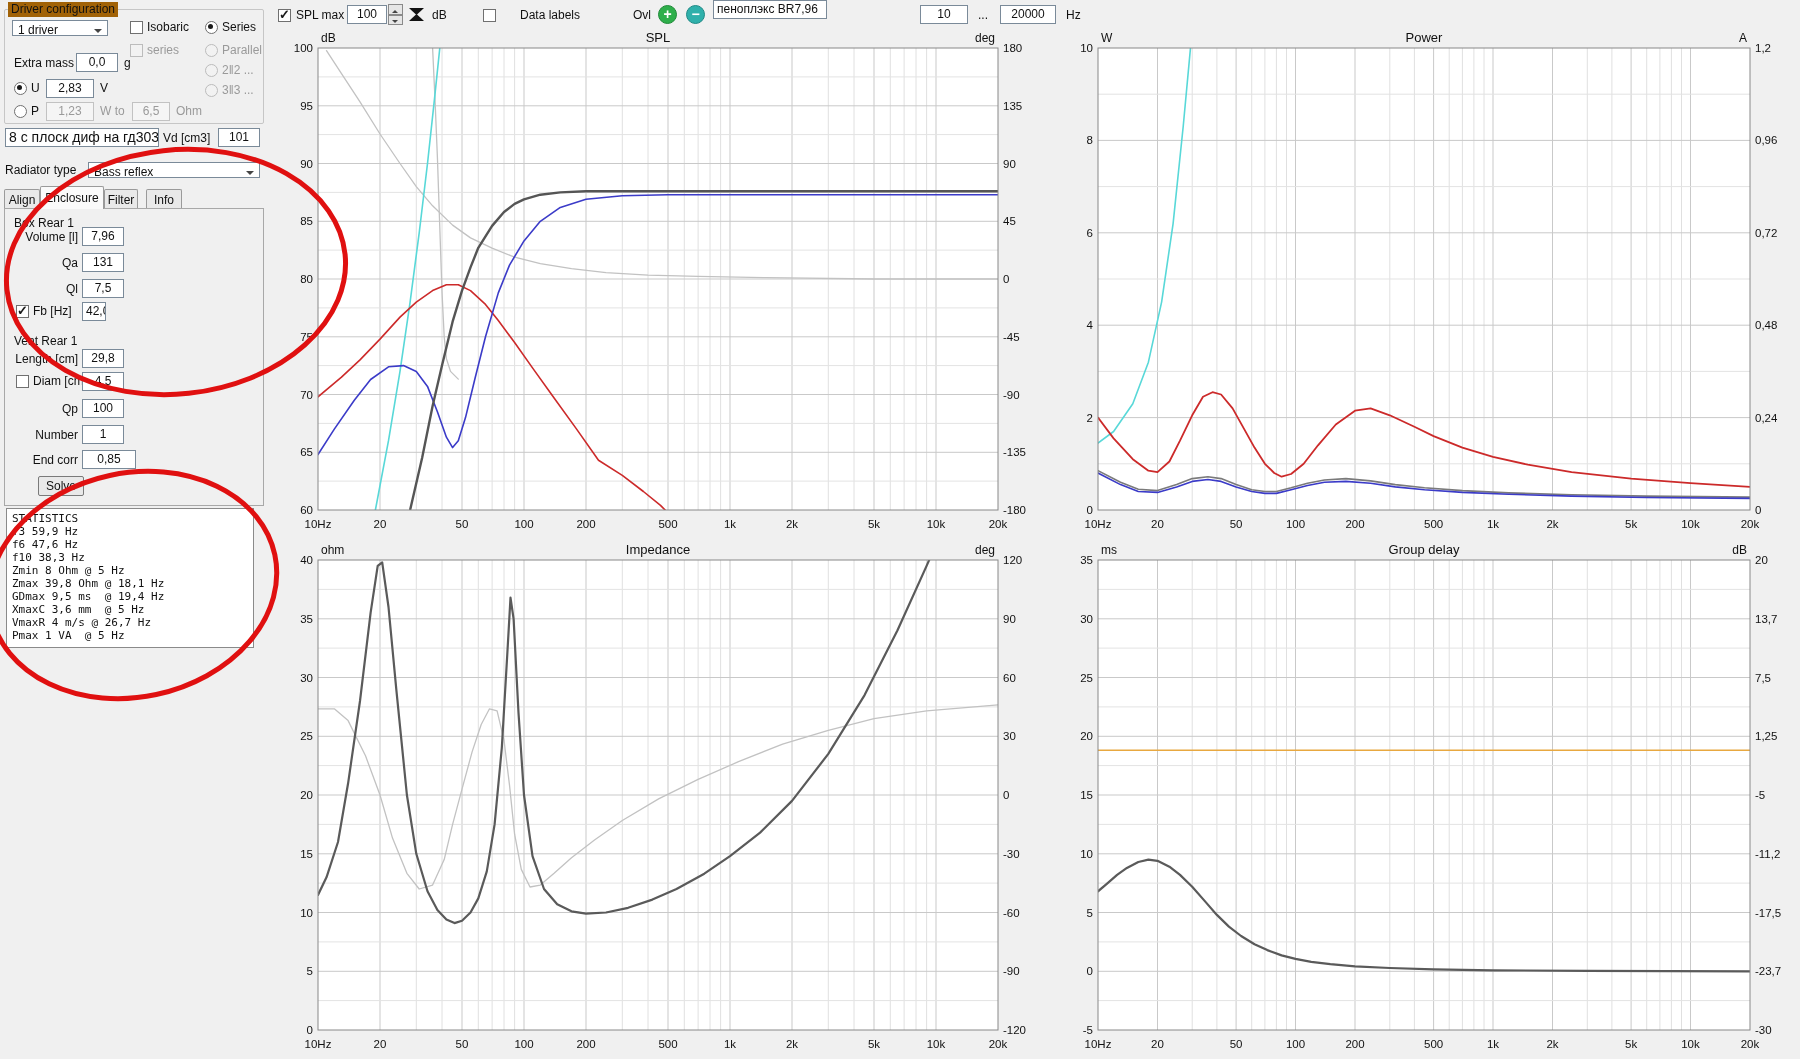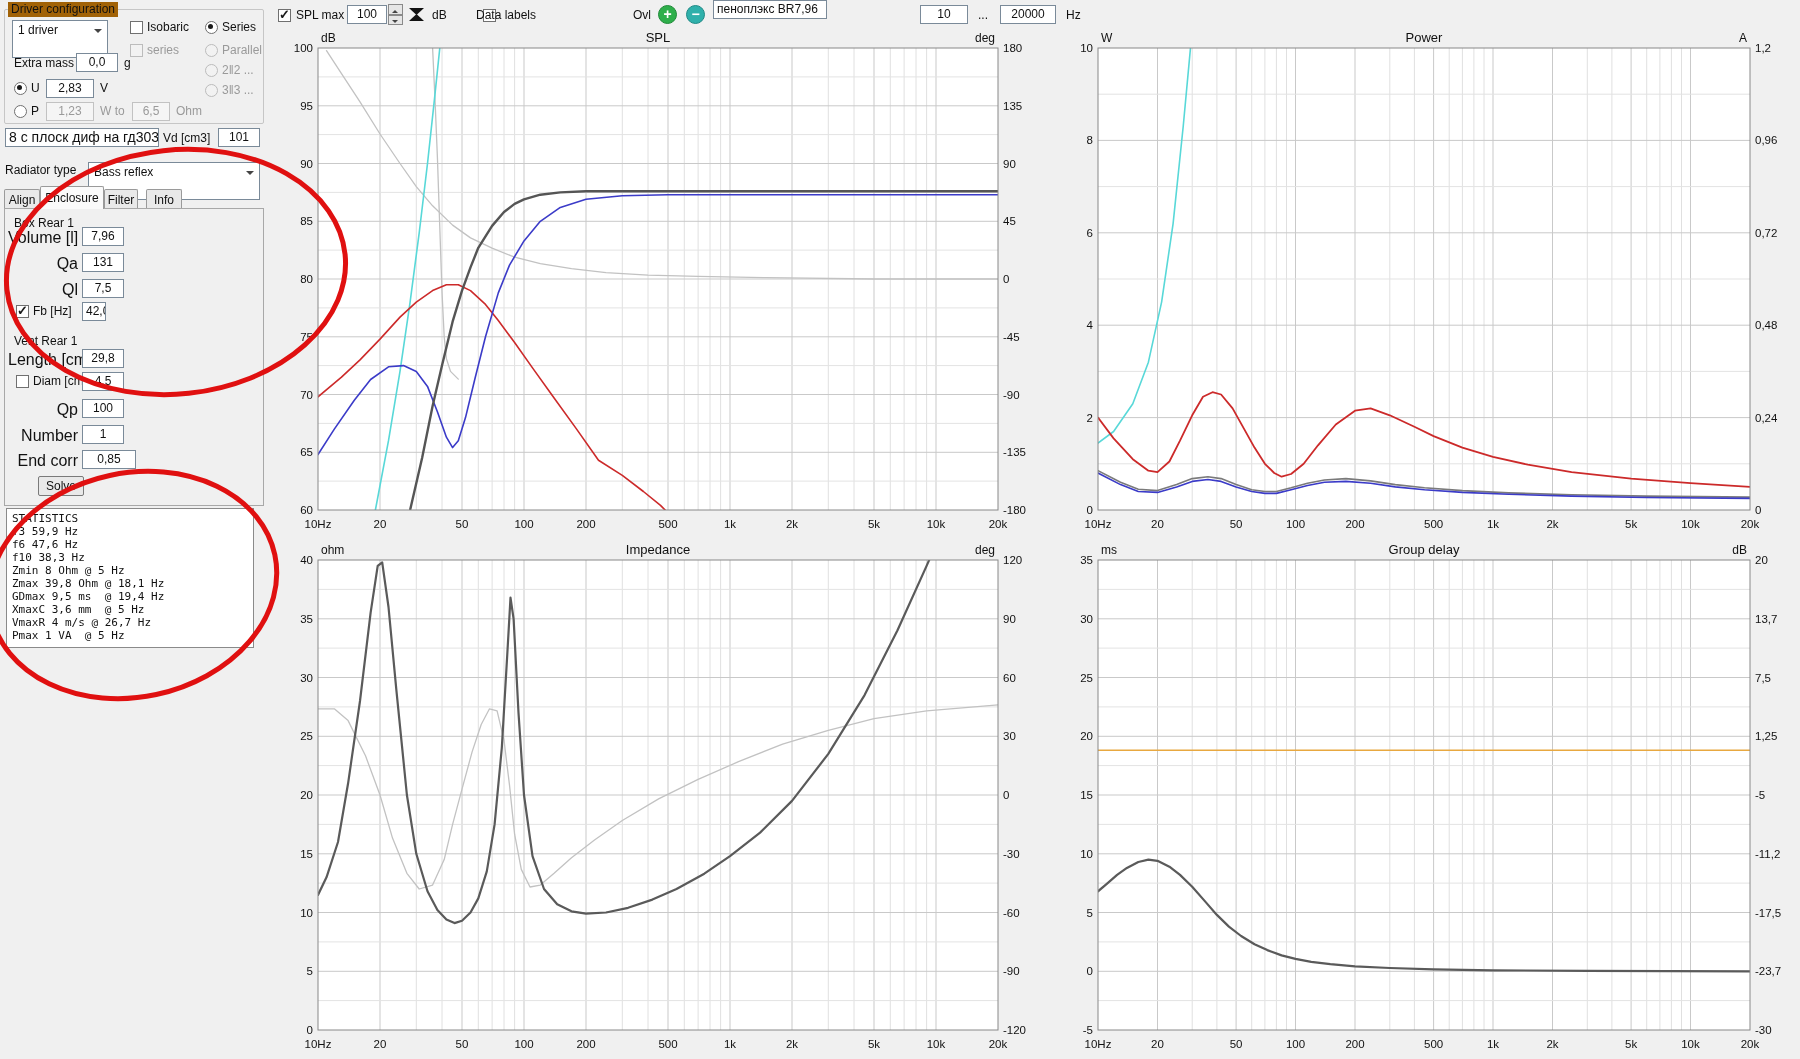--- a/index.html
+++ b/index.html
@@ -1,25 +1,25 @@
 <!DOCTYPE html>
 <html><head>
 <meta charset="utf-8">
 <style>
   html,body{margin:0;padding:0}
   body{width:1800px;height:1059px;background:#f0f0f0;font-family:"Liberation Sans",sans-serif;font-size:12px;color:#111;position:relative;overflow:hidden}
   .abs{position:absolute}
   .lbl{position:absolute;white-space:nowrap;font-size:12px;line-height:15px}
   .lbl.dis{color:#9a9a9a}
-  .rlbl{position:absolute;white-space:nowrap;font-size:16px;line-height:15px;text-align:right;width:70px}
+  .rlbl{position:absolute;white-space:nowrap;font-size:12px;line-height:15px;text-align:right;width:70px}
   .inp{position:absolute;background:#fff;border:1px solid #7a8a99;height:19px;line-height:17px;text-align:center;font-size:12px;box-sizing:border-box;padding:0 3px;white-space:nowrap;overflow:hidden}
   .inp.left{text-align:left}
   .inp.small{font-size:14px}
   .inp.dis{background:#f5f5f5;color:#9a9a9a;border-color:#c2c2c2}
-  .dd{position:absolute;background:#fff;border:1px solid #7a8a99;height:38px;box-sizing:border-box;line-height:19px;padding:0 18px 0 5px;white-space:nowrap;overflow:hidden}
+  .dd{position:absolute;background:#fff;border:1px solid #7a8a99;height:16px;box-sizing:border-box;line-height:19px;padding:0 18px 0 5px;white-space:nowrap;overflow:hidden}
   .dd::after{content:"";position:absolute;right:5px;top:8px;border:4px solid transparent;border-top-color:#444}
   .cb{position:absolute;width:13px;height:13px;background:#fff;border:1px solid #707070;box-sizing:border-box}
   .cb.on::after{content:"✓";position:absolute;left:0;top:-3px;font-size:13px;font-weight:bold;color:#1a1a1a}
   .cb.dis{border-color:#bcbcbc;background:#f2f2f2}
   .rb{position:absolute;width:13px;height:13px;background:#fff;border:1px solid #707070;border-radius:50%;box-sizing:border-box}
   .rb.on::after{content:"";position:absolute;left:2px;top:2px;width:5px;height:5px;border-radius:50%;background:#1a1a1a}
   .rb.dis{border-color:#bcbcbc;background:#f2f2f2}
   .groupbox{position:absolute;border:1px solid #c6c6c6;border-radius:2px}
   .gb-title{background:#a16207;padding:0 3px}
   .tab{position:absolute;height:20px;line-height:20px;text-align:center;border:1px solid #9a9a9a;border-bottom:none;background:#e9e9e9;box-sizing:border-box;font-size:12px;border-radius:2px 2px 0 0}
@@ -144,21 +144,21 @@
   <div class="up"></div>
   <div class="dn"></div>
 </div>
 <svg class="abs" style="left:408px;top:6px" width="17" height="17">
     <polygon points="1,2 16,2 8.5,9" fill="#111"></polygon>
     <polygon points="1,15 16,15 8.5,8" fill="#111"></polygon>
   </svg>
 <div class="lbl" style="left:432px;top:8px">dB</div>
 
 <span class="cb" style="left:483px;top:9px"></span>
-<div class="lbl" style="left:476px;top:8px">Data labels</div>
+<div class="lbl" style="left:520px;top:8px">Data labels</div>
 
 <div class="lbl" style="left:633px;top:8px">Ovl</div>
 <div class="circle-btn add" style="left:658px;top:5px">+</div>
 <div class="circle-btn rem" style="left:686px;top:5px">−</div>
 <div class="inp left" style="left:713px;top:0;width:114px">пеноплэкс BR7,96</div>
 
 <div class="inp" style="left:920px;top:5px;width:48px">10</div>
 <div class="lbl" style="left:978px;top:8px">...</div>
 <div class="inp" style="left:1000px;top:5px;width:56px">20000</div>
 <div class="lbl" style="left:1066px;top:8px">Hz</div>

